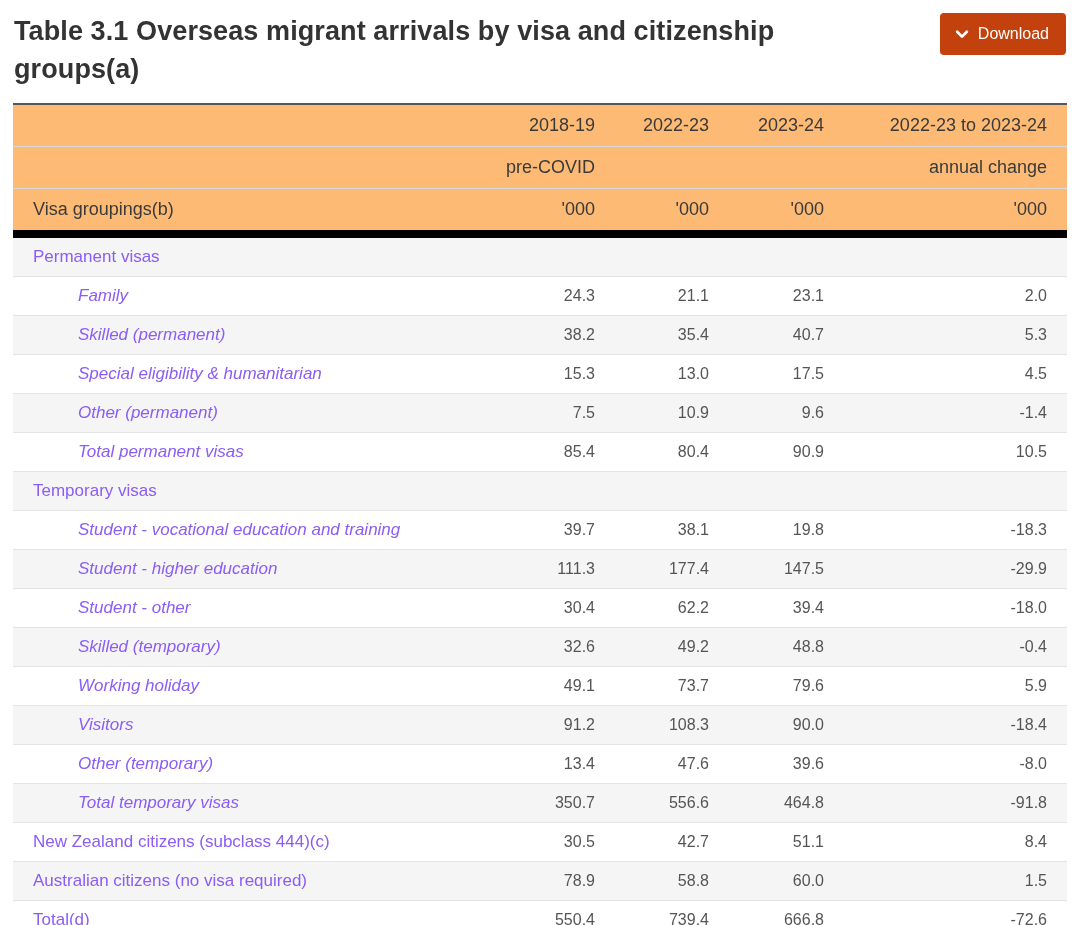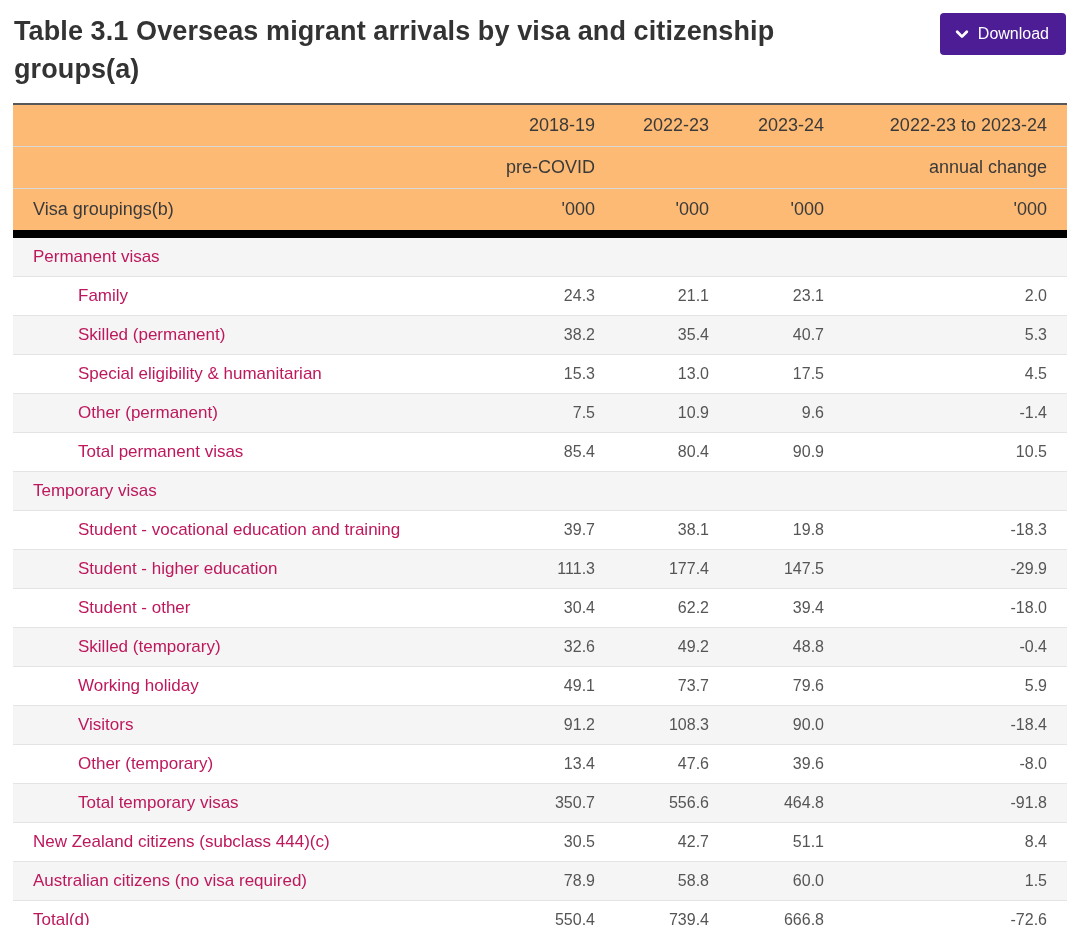--- a/index.html
+++ b/index.html
@@ -28,21 +28,21 @@
     font-weight: 700;
     line-height: 1.42;
     color: #333;
     max-width: 870px;
     letter-spacing: 0.1px;
   }
   .btn-download {
     display: inline-flex;
     align-items: center;
     gap: 9px;
-    background: #4c1d95;
+    background: #c2410c;
     color: #fff;
     border: none;
     border-radius: 4px;
     font-family: "Liberation Sans", sans-serif;
     font-size: 16px;
     line-height: 1;
     padding: 13px 17px 13px 15px;
     margin-top: 1px;
     cursor: pointer;
     white-space: nowrap;
@@ -75,22 +75,22 @@
   thead th.num-col { text-align: right; }
   thead th.last-col { padding-right: 20px; }
 
   tbody td {
     font-size: 17px;
     padding: 9px 0;
     border-bottom: 1px solid #e4e4e4;
   }
   tbody tr:nth-child(odd) td { background: #f5f5f5; }
   tbody tr:last-child td { border-bottom: 1px solid #cccccc; }
-  td.label-cell { text-align: left; color: #be185d; padding-left: 20px; }
-  tr.row-sub td.label-cell { padding-left: 65px; }
+  td.label-cell { text-align: left; color: #8b5cf6; padding-left: 20px; }
+  tr.row-sub td.label-cell { padding-left: 65px; font-style: italic; }
   td.value-cell {
     text-align: right;
     color: #555;
     font-size: 16px;
   }
   td.value-cell.last-col { padding-right: 20px; }
 </style>
 </head>
 <body>
 

